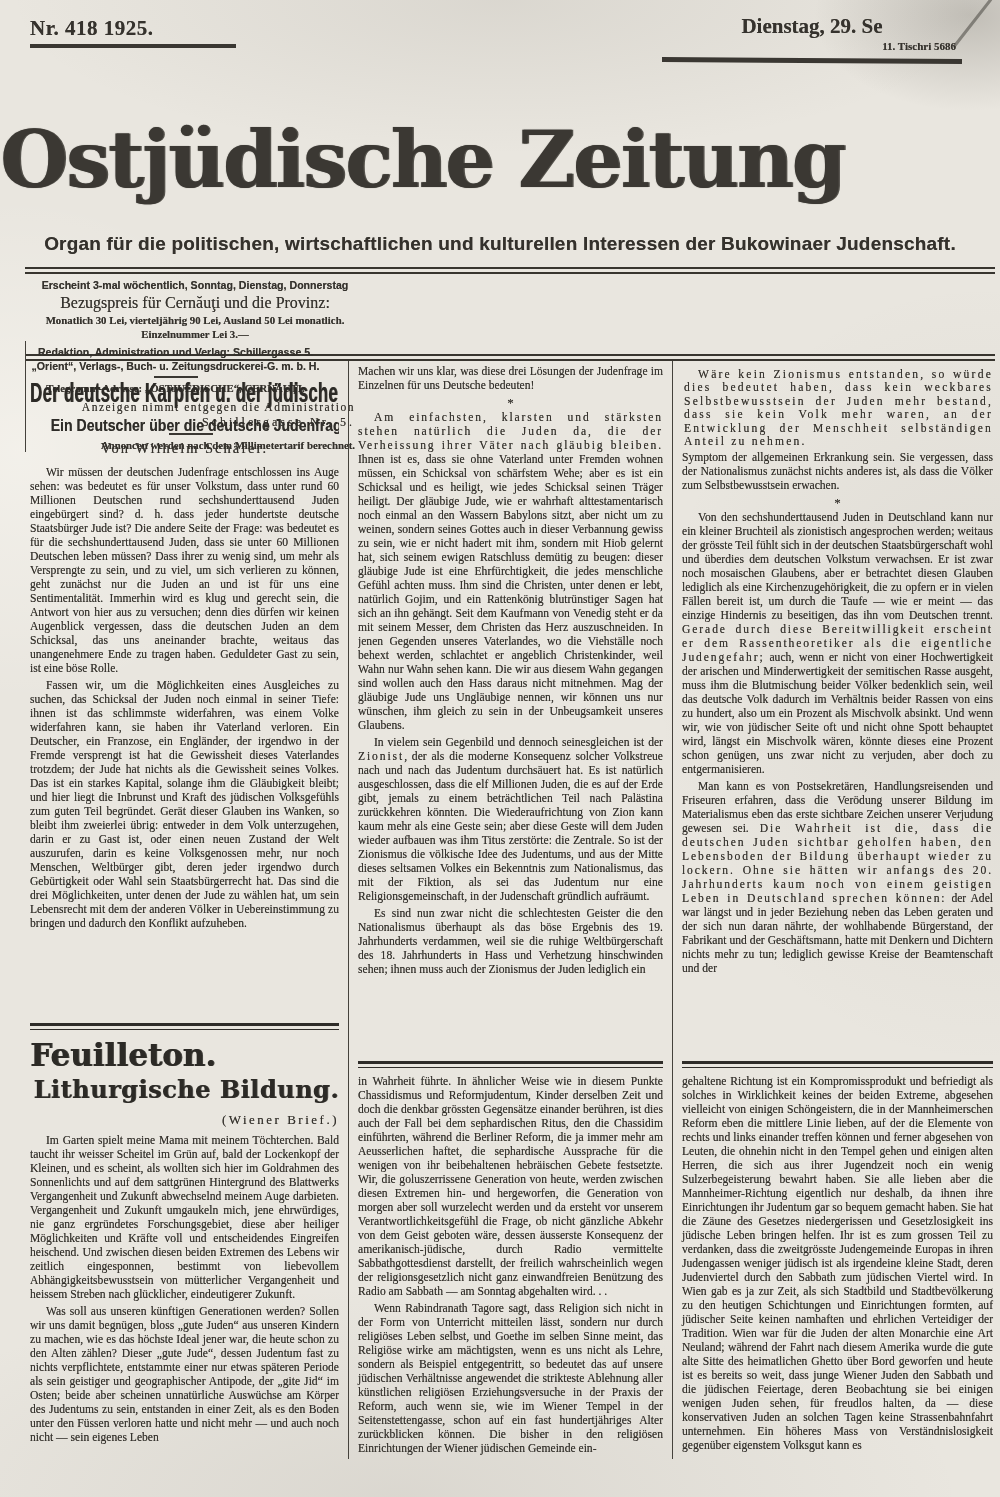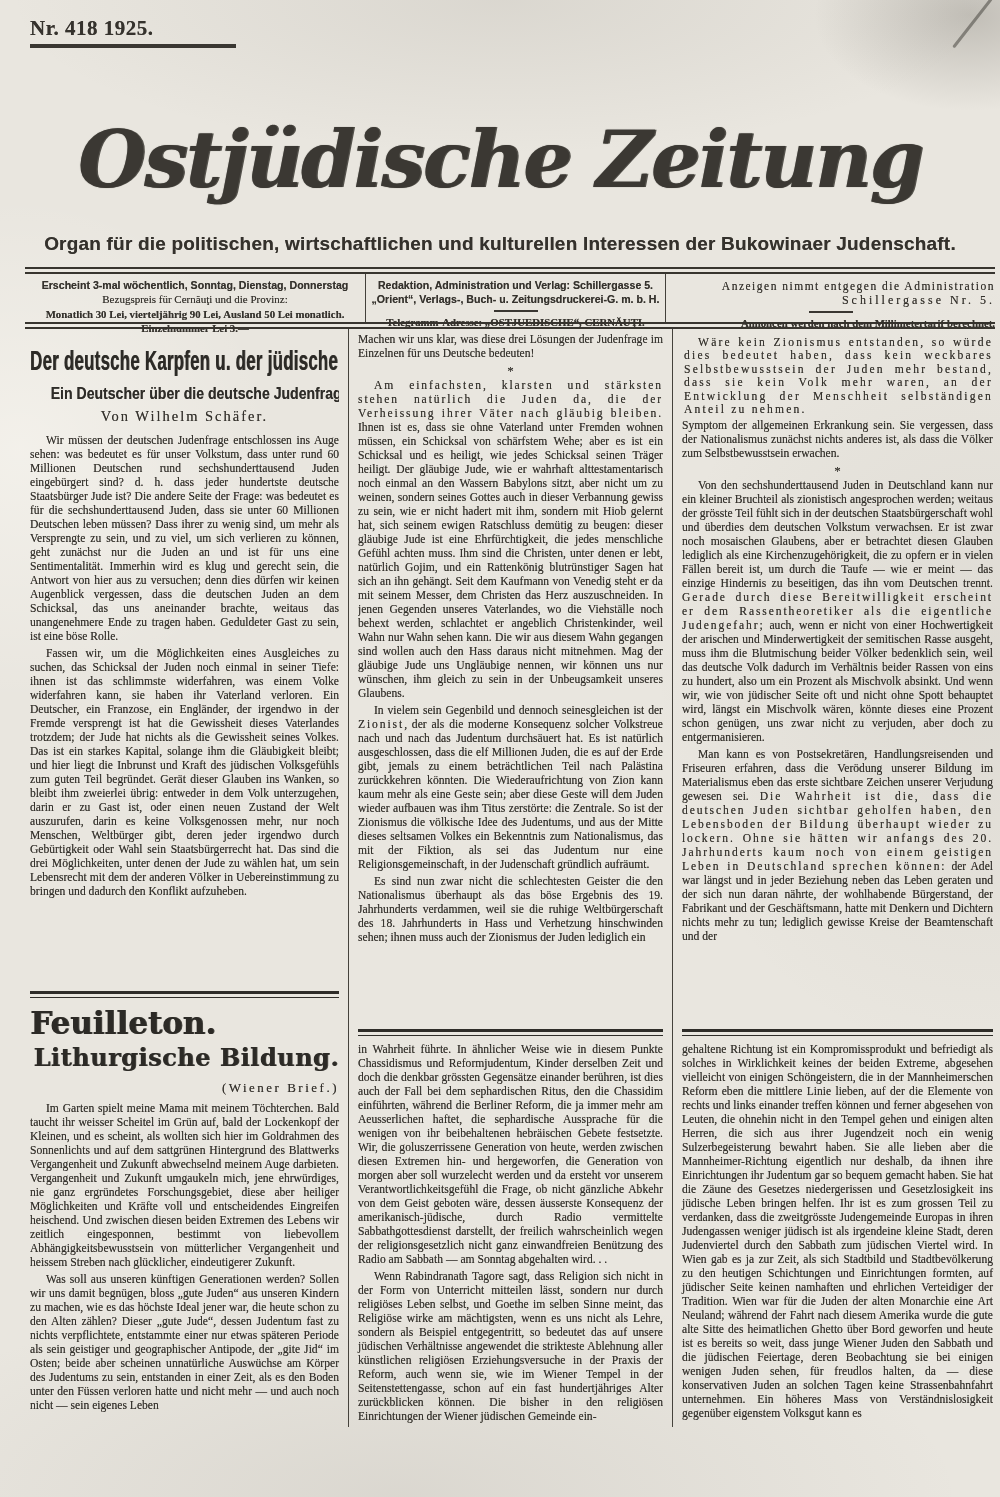--- a/index.html
+++ b/index.html
@@ -21,40 +21,40 @@
   
   .topbar{position:relative;height:85px;}
   .issue{position:absolute;left:30px;top:16px;font-size:21px;font-weight:bold;letter-spacing:.5px;}
   .issue-bar{position:absolute;left:30px;top:44px;width:206px;height:4px;background:#3a3732;}
   .dateblock{position:absolute;right:38px;top:14px;text-align:center;}
   .date-line{font-size:21px;font-weight:bold;white-space:nowrap;}
   .hebrew-line{font-size:11px;font-weight:bold;margin-top:1px;text-align:right;padding-right:6px;}
   .date-bar{width:300px;height:5px;background:#3a3732;margin-top:6px;transform:rotate(.4deg);}
 
   
-  .masthead{height:148px;text-align:center;font-style:italic;}
+  .masthead{height:148px;text-align:left;}
   .masthead-title{
     font-family:"DejaVu Serif",serif;font-weight:bold;font-size:78px;line-height:150px;
     letter-spacing:-2px;color:#3b3833;white-space:nowrap;
     text-shadow:1.5px 0 0 rgba(59,56,51,.85), 0 0 1px rgba(59,56,51,.6);
   }
   .subtitle{height:34px;text-align:center;font-family:"Liberation Sans",sans-serif;
     font-weight:bold;font-size:19px;letter-spacing:.2px;color:#34312c;}
 
   .rule-dbl{height:3px;border-top:2px solid #38352f;border-bottom:2px solid #38352f;
     margin:0 5px 0 25px;}
 
   
-  .infobar{display:flex;height:48px;margin:0 5px 0 25px;font-size:11px;}
+  .infobar{display:flex;height:80px;margin:0 5px 0 25px;font-size:11px;flex-direction:column;}
   .ib-cell{text-align:center;padding-top:5px;box-sizing:border-box;}
   .ib-1{width:340px;}
   .ib-2{width:300px;border-left:1.5px solid #44413b;}
   .ib-3{width:330px;border-left:1.5px solid #44413b;text-align:right;}
   .ib-bold{font-family:"Liberation Sans",sans-serif;font-weight:bold;font-size:10.6px;line-height:1.3;}
-  .ib-serif{font-size:11px;line-height:1.25;}
+  .ib-serif{font-size:16px;line-height:1.25;}
   .ib-small{font-size:10.8px;font-weight:bold;line-height:1.3;}
   .ib-sp1{letter-spacing:1.5px;font-size:11.5px;}
   .ib-sp2{letter-spacing:3px;font-size:12px;}
   .mini-rule{width:44px;height:2px;background:#3a3732;margin:3px auto;}
 
   
   .main{display:flex;margin-left:30px;margin-right:5px;align-items:stretch;}
   .col{box-sizing:border-box;}
   .col-1{width:318px;padding:4px 9px 0 0;}
   .col-2{width:324px;padding:4px 9px 0 9px;border-left:1.5px solid #45423c;}
@@ -92,20 +92,25 @@
 </style>
 </head>
 <body>
 
 <div class="page">
   <div class="scratch"></div>
 
   <div class="topbar">
     <div class="issue">Nr. 418 1925.</div>
     <div class="issue-bar"></div>
+    <div class="dateblock">
+      <div class="date-line">Dienstag, 29. Se</div>
+      <div class="hebrew-line">11. Tischri 5686</div>
+      <div class="date-bar"></div>
+    </div>
   </div>
 
   <div class="masthead">
     <span class="masthead-title">Ostjüdische Zeitung</span>
   </div>
   <div class="subtitle">Organ für die politischen, wirtschaftlichen und kulturellen Interessen der Bukowinaer Judenschaft.</div>
 
   <div class="rule-dbl"></div>
 
   <div class="infobar">

